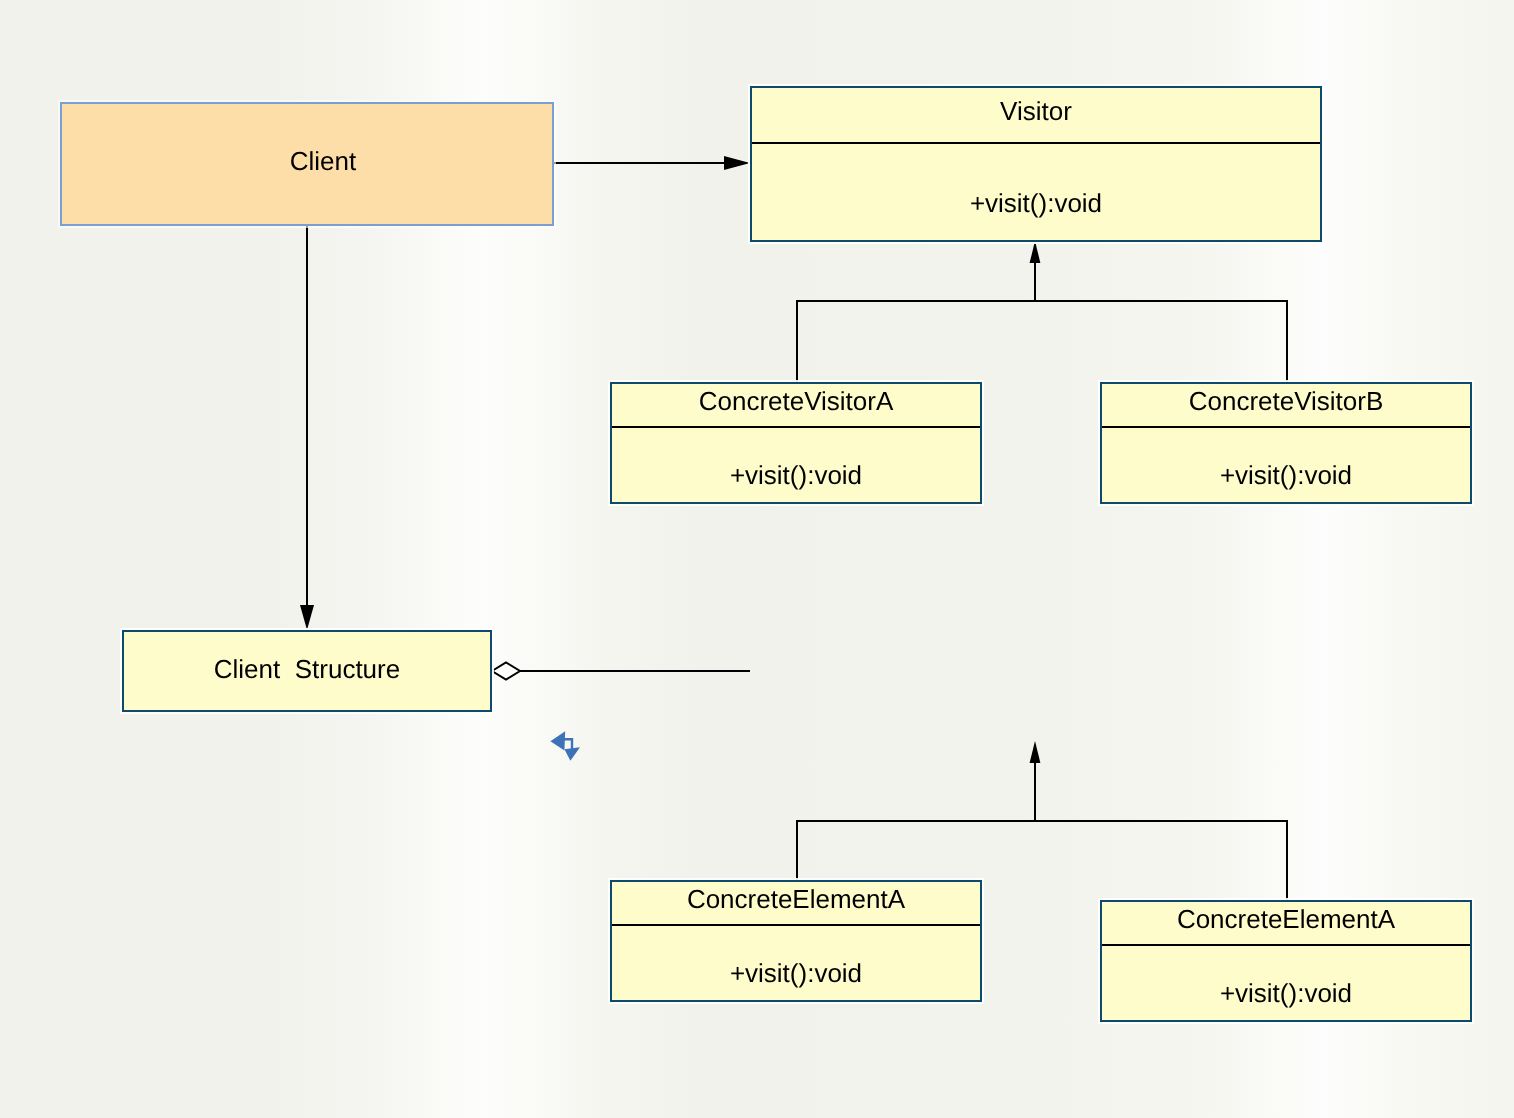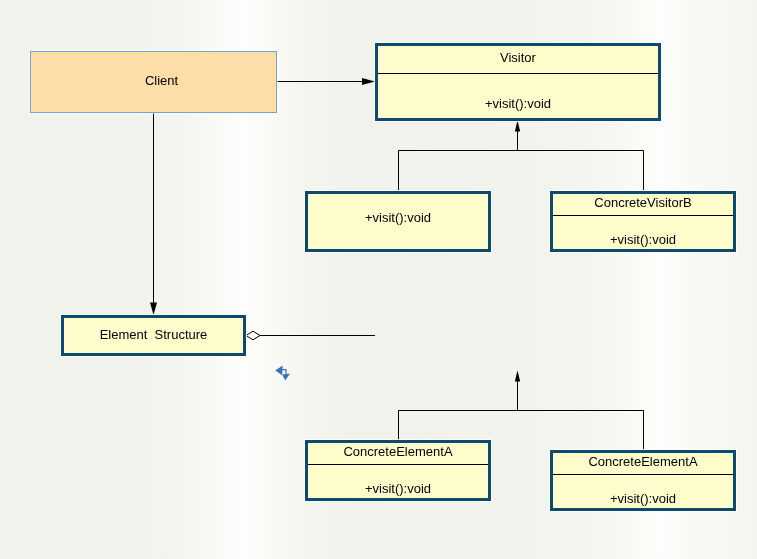--- a/index.html
+++ b/index.html
@@ -10,21 +10,21 @@
     background:#F1F2EC;
   }
   #canvas{position:relative;width:757px;height:559px;overflow:hidden;}
   #bg{position:absolute;inset:0;
       background:linear-gradient(to right,
         #F1F2EC 0px, #F1F2EC 135px, #F4F5F0 180px, #F9FAF6 215px,
         #FDFDFC 240px, #FAFBF7 268px, #F4F5EF 305px, #F1F2EC 350px,
         #F2F3ED 530px, #F5F6F0 600px, #FBFBF8 645px, #FDFDFD 662px,
         #F8F9F3 700px, #F4F5EF 757px);}
   .node{position:absolute;box-sizing:border-box;}
-  .uml{border:3px solid #0c4a6e;background:#FEFCCB;
+  .uml{border:1px solid #0c4a6e;background:#FEFCCB;
        box-shadow:0 0 0 1px rgba(255,255,255,0.92);}
   .uml .sect{display:flex;align-items:center;justify-content:center;}
   .uml .title{border-bottom:1px solid #000;}
   .lbl{font-size:13px;color:#000;line-height:1;white-space:pre;
        position:relative;top:-2.0px;}
   .ops .lbl{top:-0.2px;margin-top:10px;}
   .solo .lbl{top:-1.1px;}
   #client{background:#FDDEA9;border:1px solid #7B9FD0;
           box-shadow:0 0 0 1px rgba(255,255,255,0.6);
           display:flex;align-items:center;justify-content:center;}
@@ -73,36 +73,39 @@
   <div class="node uml" style="left:375px;top:43px;width:286px;height:78px;">
     <div class="sect title" style="height:27px;">
       <span class="lbl">Visitor</span>
     </div>
     <div class="sect ops" style="height:48px;">
       <span class="lbl" style="top:0.8px">+visit():void</span>
     </div>
   </div>
 
   <div class="node uml" style="left:305px;top:191px;width:186px;height:61px;">
+    <div class="sect title" style="height:21px;">
+      <span class="lbl">ConcreteVisitorA</span>
+    </div>
     <div class="sect ops" style="height:37px;">
       <span class="lbl">+visit():void</span>
     </div>
   </div>
 
   <div class="node uml" style="left:550px;top:191px;width:186px;height:61px;">
     <div class="sect title" style="height:21px;">
       <span class="lbl">ConcreteVisitorB</span>
     </div>
     <div class="sect ops" style="height:37px;">
       <span class="lbl">+visit():void</span>
     </div>
   </div>
 
   <div class="node uml solo" style="left:61px;top:315px;width:185px;height:41px;display:flex;align-items:center;justify-content:center;">
-    <span class="lbl">Element  Structure</span>
+    <span class="lbl">Client  Structure</span>
   </div>
 
 
   <div class="node uml" style="left:305px;top:440px;width:186px;height:61px;">
     <div class="sect title" style="height:21px;">
       <span class="lbl">ConcreteElementA</span>
     </div>
     <div class="sect ops" style="height:37px;">
       <span class="lbl">+visit():void</span>
     </div>

